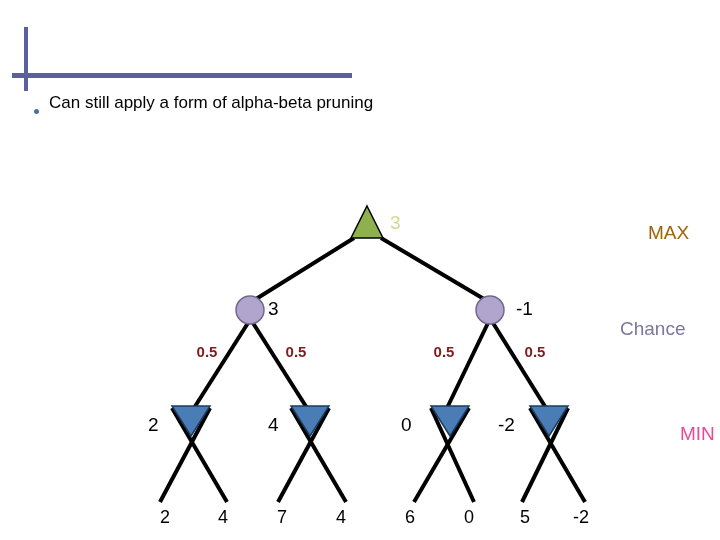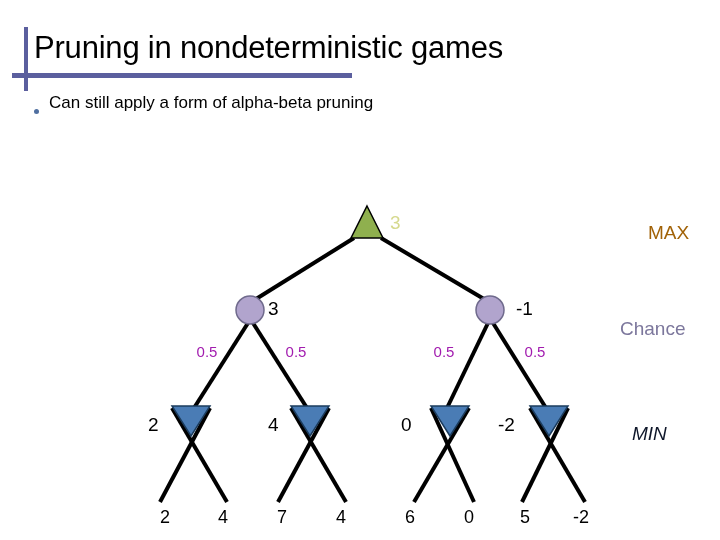--- a/index.html
+++ b/index.html
@@ -39,39 +39,38 @@
     font-size:17px;line-height:23px;color:#000000;white-space:nowrap;
   }
 
   
   #tree{position:absolute;left:0;top:0;width:720px;height:540px;}
 
   
   .legend-label{position:absolute;font-size:19px;white-space:nowrap;}
   .legend-max{left:648px;top:222px;color:#a16207;}
   .legend-chance{left:614px;top:318px;color:#7c779c;margin-left:6px;}
-  .legend-min{left:632px;top:423px;color:#0f172a;font-style:italic;}
+  .legend-min{left:680px;top:423px;color:#ec4899;}
 
   
   .node-val{position:absolute;font-size:19px;color:#000;white-space:nowrap;}
   .node-val.root{left:390px;top:212px;color:#d6d98e;}
   .leaf-val{position:absolute;font-size:18px;color:#000;
             white-space:nowrap;transform:translateX(-50%);}
-  .prob-val{position:absolute;font-size:15px;color:#a21caf;
-            white-space:nowrap;transform:translateX(-50%);}
+  .prob-val{position:absolute;font-size:15px;color:#7f1d1d;
+            white-space:nowrap;transform:translateX(-50%);font-weight:bold;}
 </style>
 </head>
 <body>
 
 <div id="slide">
 
   <div class="title-bar-vert"></div>
   <div class="title-bar-horiz"></div>
 
-  <div class="slide-title">Pruning in nondeterministic games</div>
 
   <div class="bullet-row">
     <span class="bullet-dot"></span>
     <span class="bullet-text">Can still apply a form of alpha-beta pruning</span>
   </div>
 
   <svg id="tree" viewBox="0 0 720 540" xmlns="http://www.w3.org/2000/svg">
 
     <g stroke="#000000" stroke-width="4" fill="none" stroke-linecap="butt">
 

